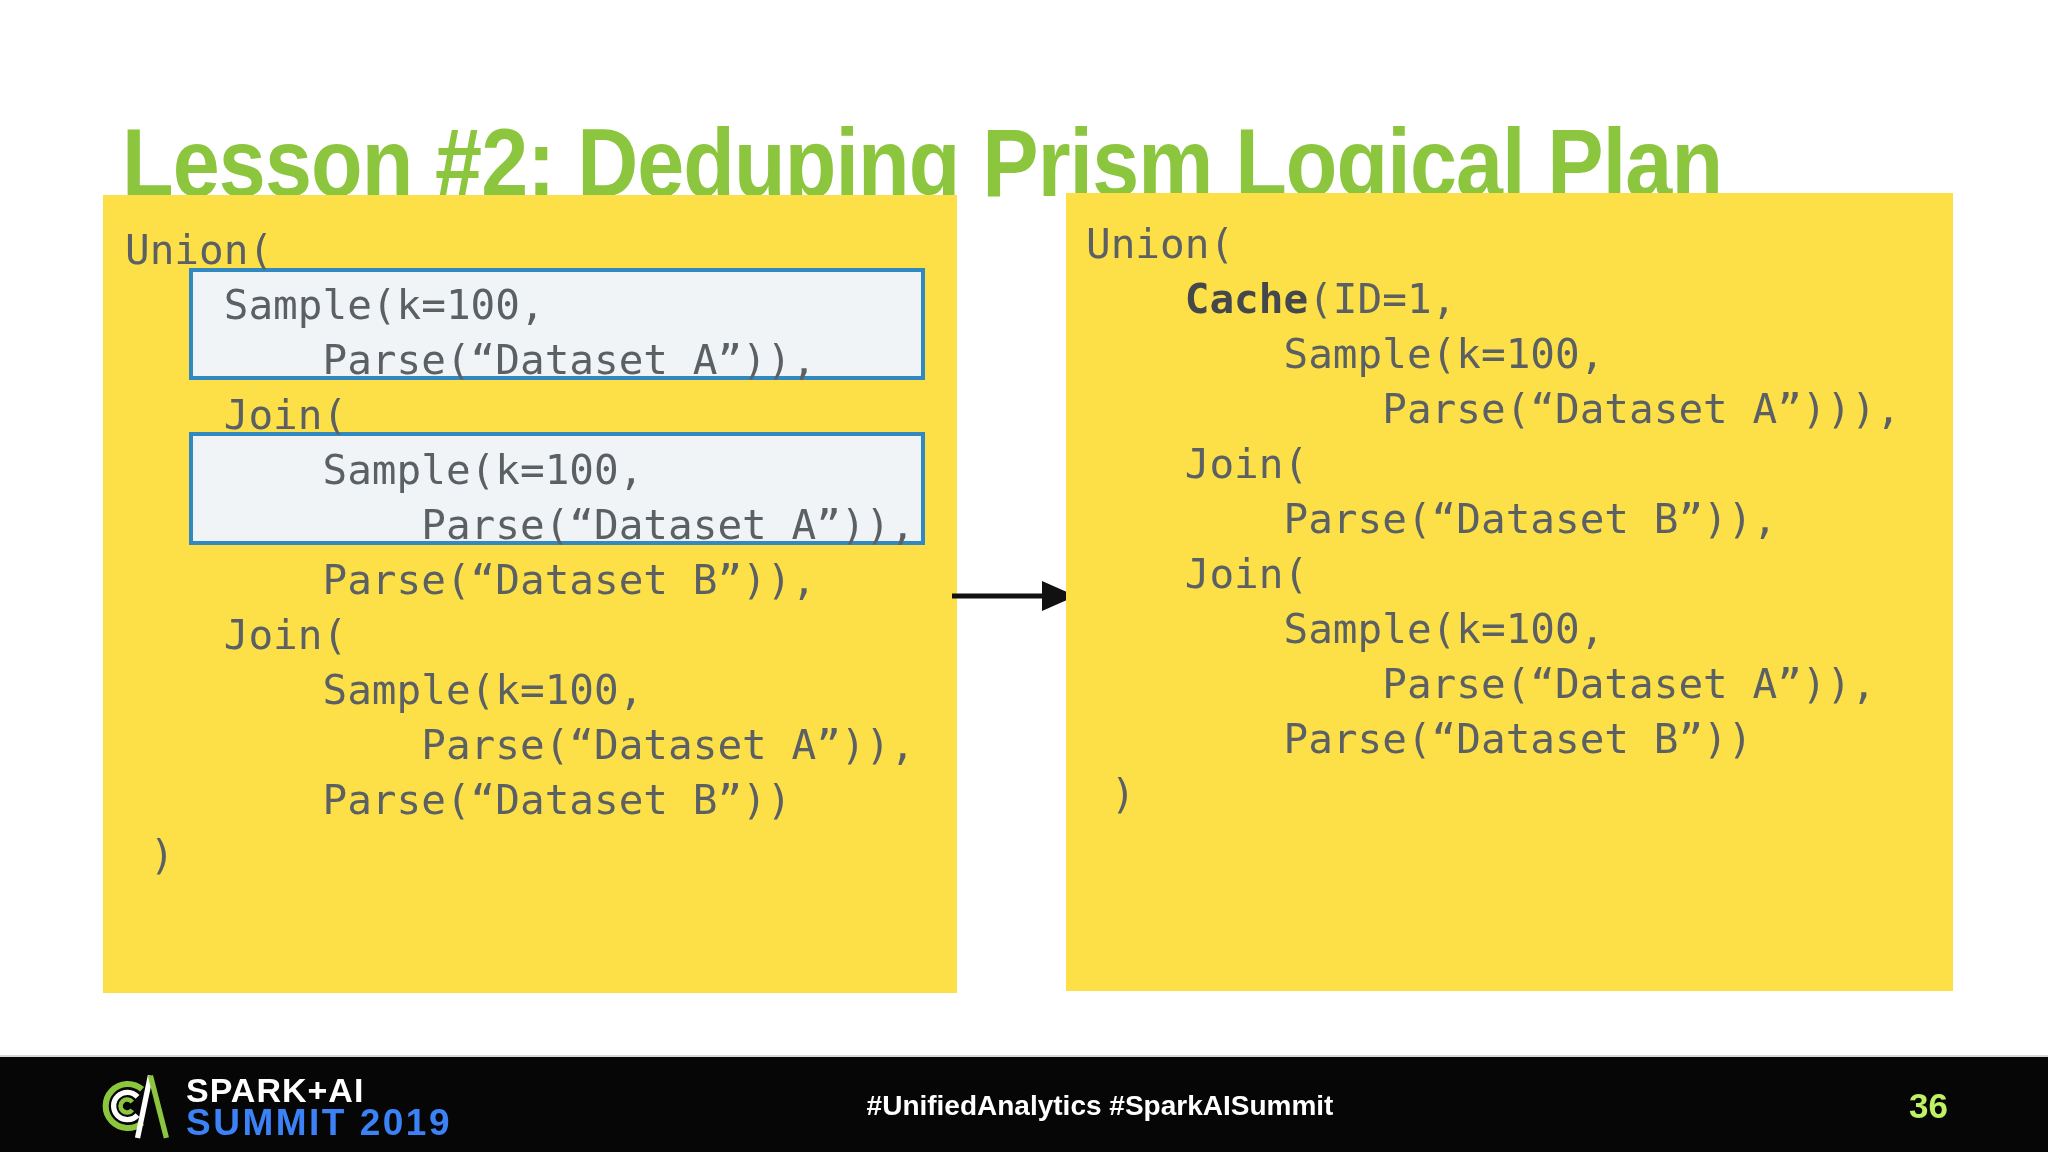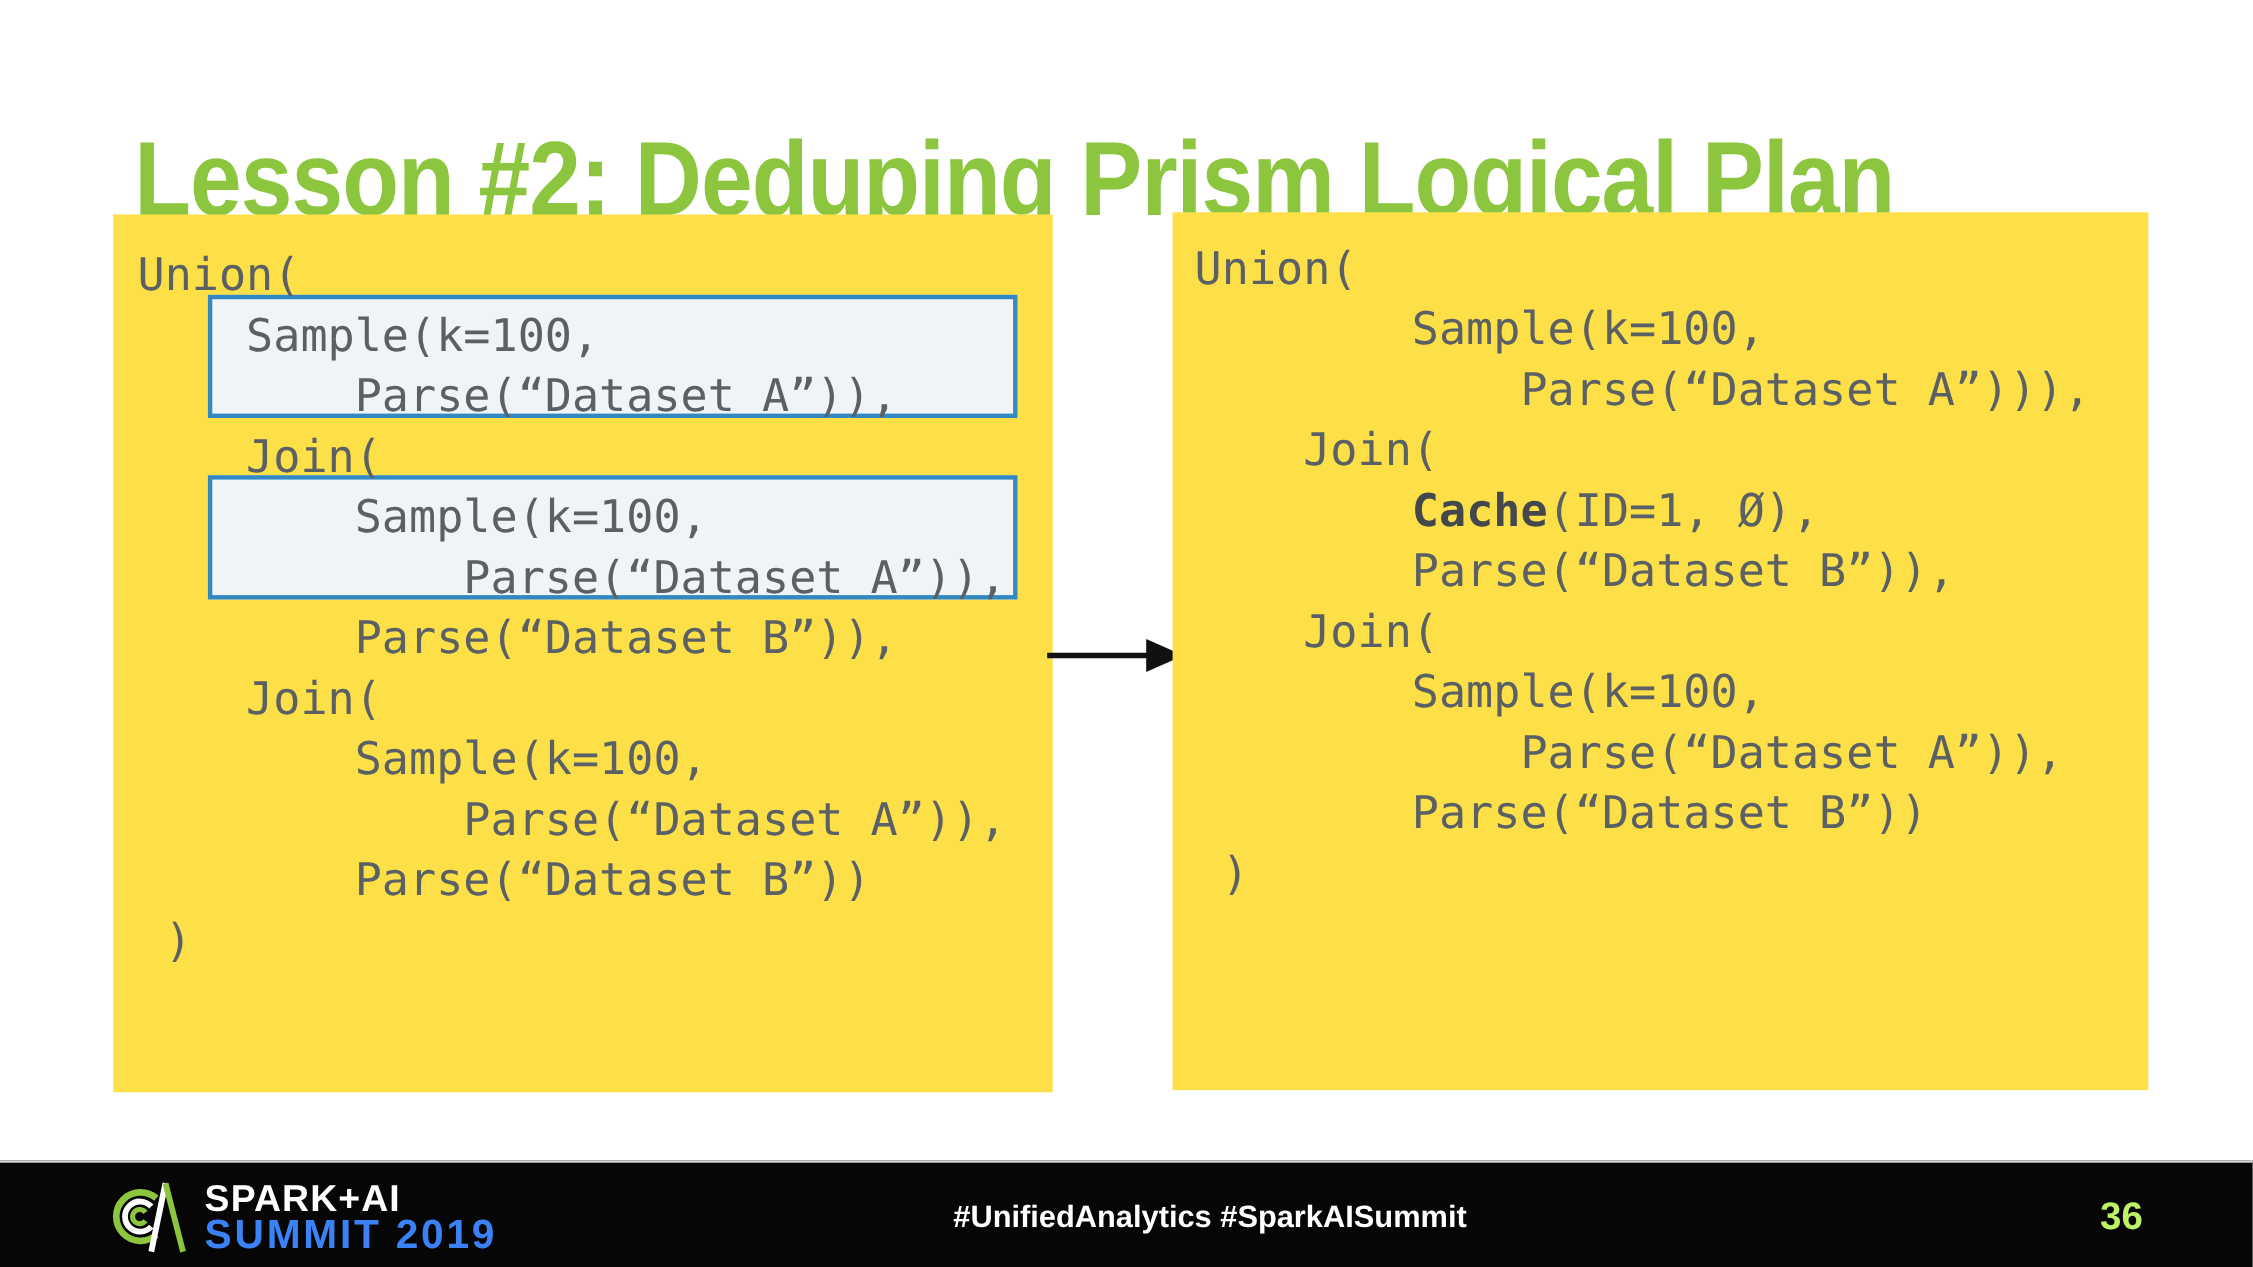--- a/index.html
+++ b/index.html
@@ -90,24 +90,24 @@
 </div>
 
 <svg class="transform-arrow" viewBox="0 0 134 52" xmlns="http://www.w3.org/2000/svg">
   <line x1="6" y1="26" x2="98" y2="26" stroke="#111111" stroke-width="5"></line>
   <polygon points="96,11 130,26 96,41" fill="#111111"></polygon>
 </svg>
 
 <div class="panel panel-right">
   <div class="code">
       <div class="code-line">Union(</div>
+      <div class="code-line">    <b>Cache</b>(ID=1,</div>
       <div class="code-line">        Sample(k=100,</div>
       <div class="code-line">            Parse(“Dataset A”))),</div>
       <div class="code-line">    Join(</div>
-      <div class="code-line">        <b>Cache</b>(ID=1, Ø),</div>
       <div class="code-line">        Parse(“Dataset B”)),</div>
       <div class="code-line">    Join(</div>
       <div class="code-line">        Sample(k=100,</div>
       <div class="code-line">            Parse(“Dataset A”)),</div>
       <div class="code-line">        Parse(“Dataset B”))</div>
       <div class="code-line"> )</div>
     </div>
 </div>
 
 <div class="footer">

